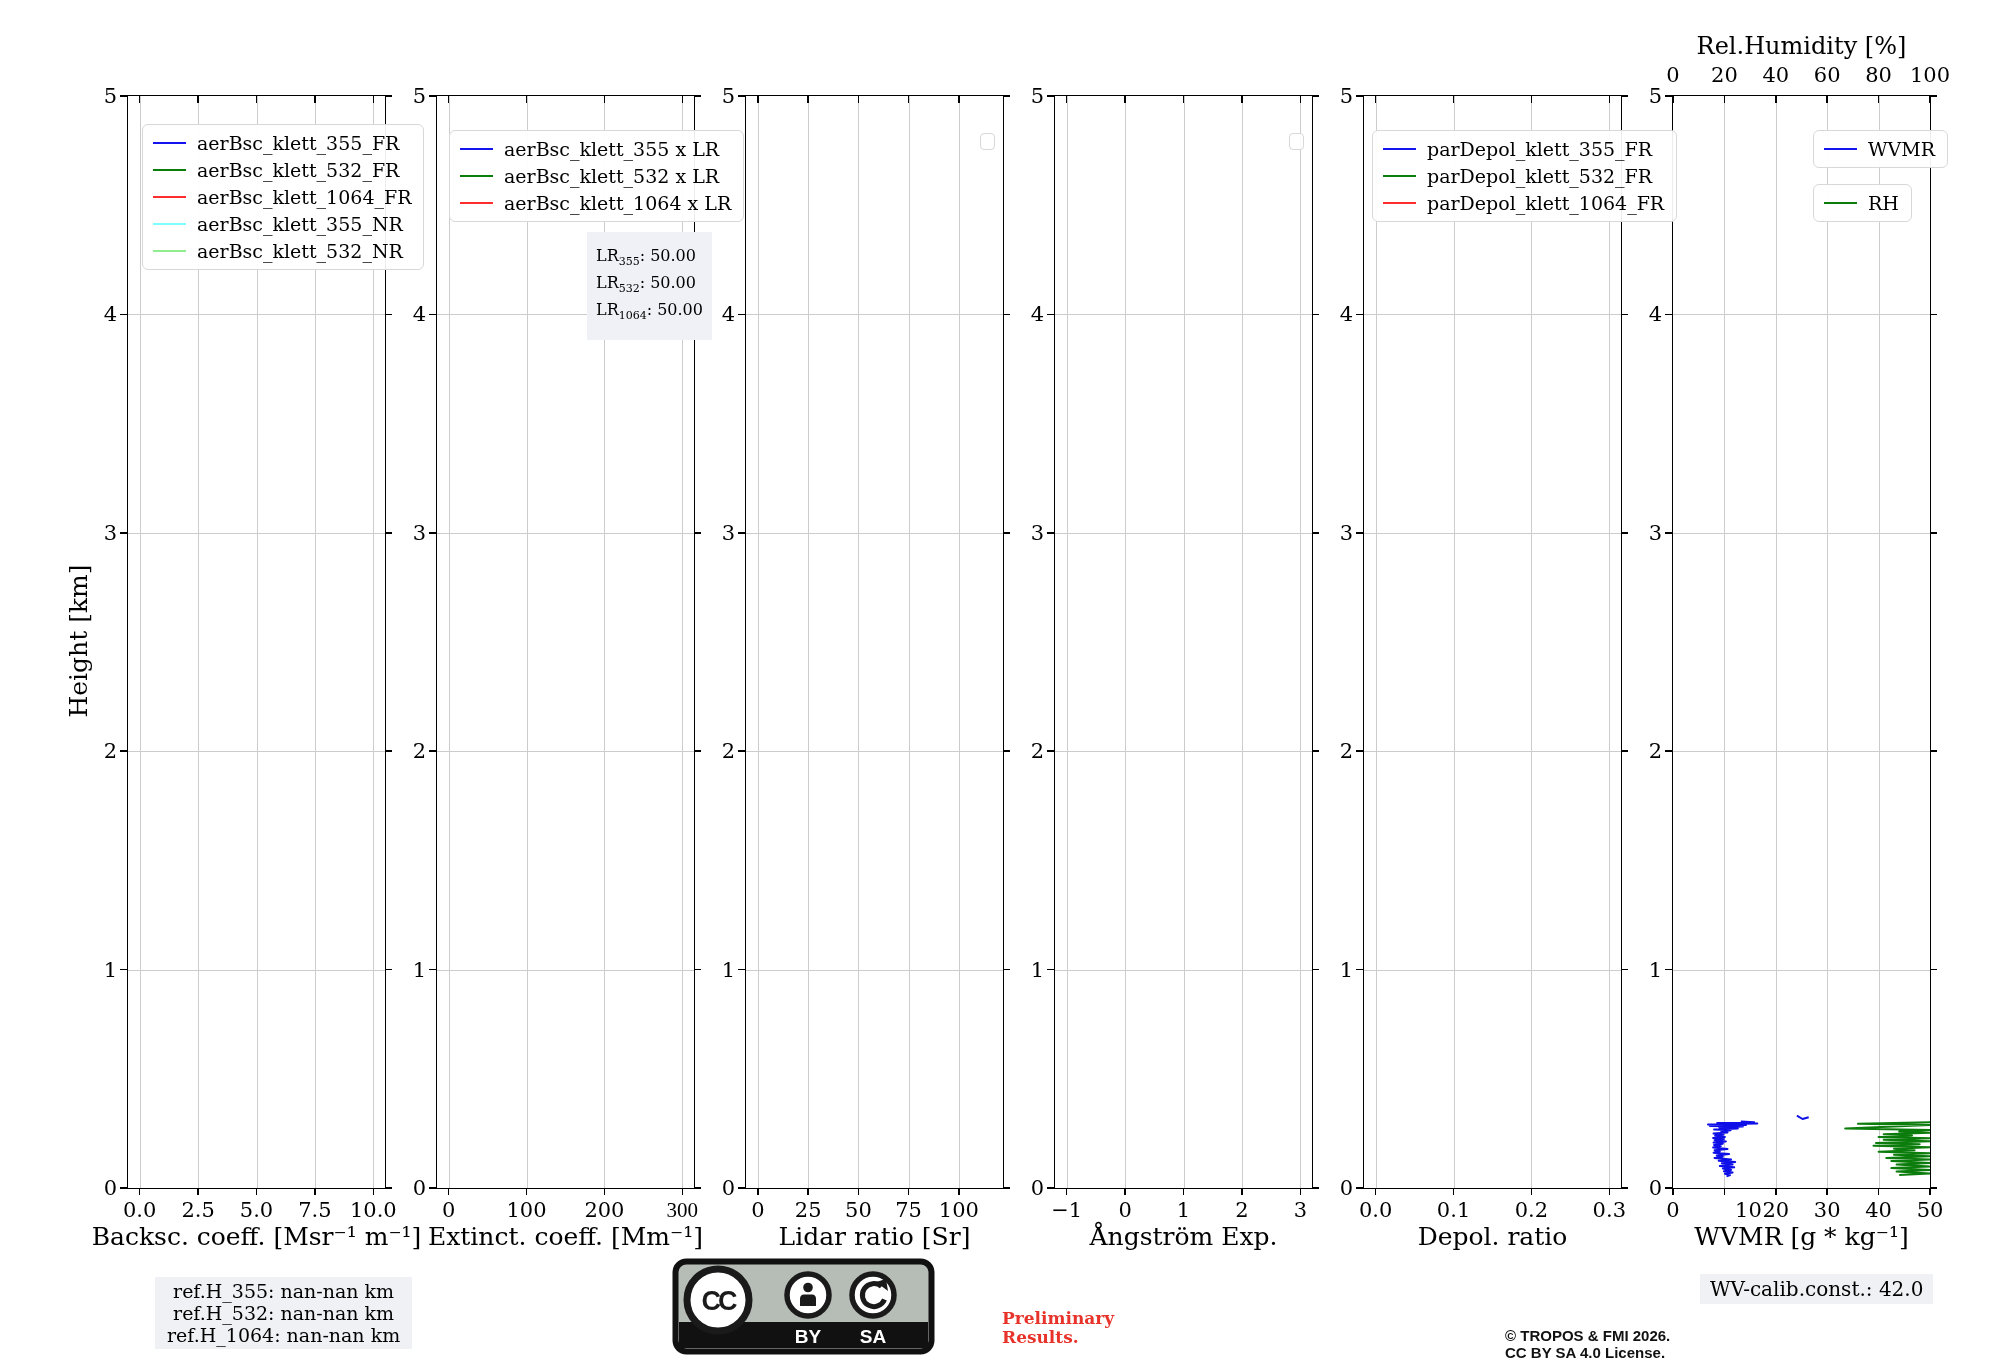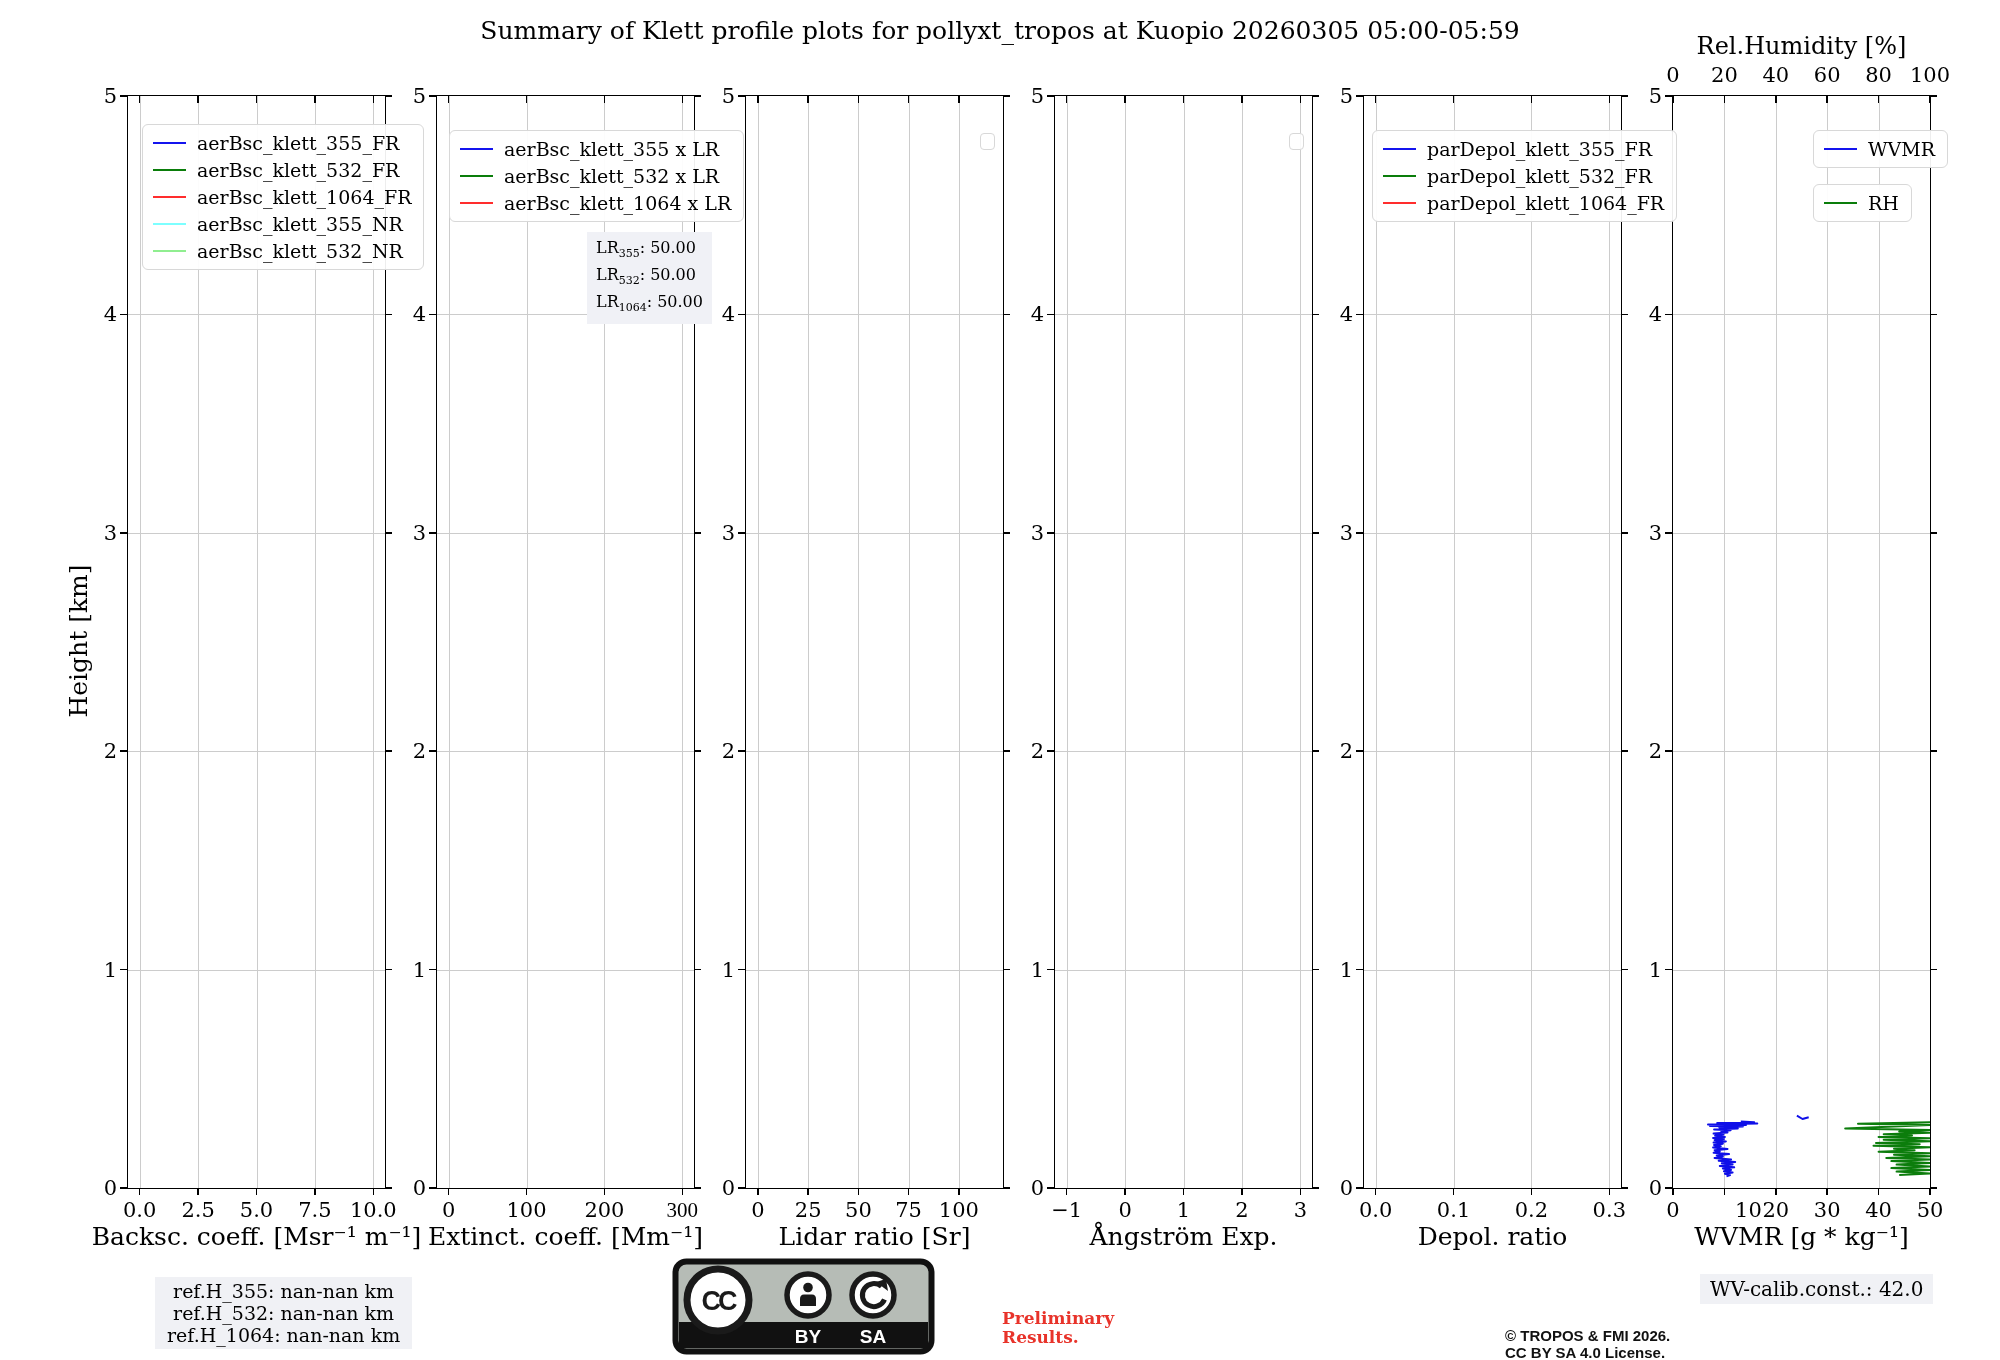--- a/index.html
+++ b/index.html
@@ -14,34 +14,33 @@
   .tick{position:absolute;background:#000;}
   .xlab{position:absolute;top:calc(100% + 10px);transform:translateX(-50%);font-size:21px;white-space:nowrap;}
   .ylab{position:absolute;left:-11px;transform:translate(-100%,-50%);font-size:21px;white-space:nowrap;}
   .axlabel{position:absolute;top:calc(100% + 34px);transform:translateX(-50%);font-size:25px;white-space:nowrap;}
   .xlab-top{position:absolute;bottom:calc(100% + 9px);transform:translateX(-50%);font-size:21px;white-space:nowrap;}
   .top-title{position:absolute;bottom:calc(100% + 36px);left:50%;transform:translateX(-50%);font-size:24px;white-space:nowrap;}
   .legend{position:absolute;background:rgba(255,255,255,.93);border:1px solid #d8d8d8;border-radius:6px;padding:7px 12px 7px 10px;display:flex;flex-direction:column;gap:5px;z-index:3;}
   .lrow{display:flex;align-items:center;gap:11px;font-size:19px;white-space:nowrap;}
   .lline{display:inline-block;width:33px;height:0;border-top:2.3px solid #000;}
   .legend-empty{position:absolute;width:13px;height:15px;border:1px solid #d8d8d8;border-radius:4px;background:rgba(255,255,255,.9);z-index:3;}
-  .annot{position:absolute;background:#f0f1f6;padding:5px 9px;font-size:16px;line-height:21px;white-space:nowrap;z-index:2;}
+  .annot{position:absolute;background:#f0f1f6;padding:13px 9px;font-size:16px;line-height:21px;white-space:nowrap;z-index:2;}
   .annot.eta{font-size:18px;line-height:25px;}
   .annot sub, sub{font-size:11px;}
   .refbox{position:absolute;left:155px;top:1277px;background:#f0f1f5;padding:3px 12px;font-size:19px;line-height:22px;text-align:center;}
   .prelim{position:absolute;left:1002px;top:1309px;color:#e8332a;font-weight:bold;font-size:17px;line-height:19px;}
   .copyright{position:absolute;left:1505px;top:1327px;font-family:"Liberation Sans",sans-serif;font-weight:bold;font-size:15px;line-height:17px;color:#111;}
   .wvcalib{position:absolute;left:1700px;top:1274px;background:#f0f1f5;padding:3px 10px;font-size:20px;}
   .badge{position:absolute;left:672px;top:1258px;}
 </style>
 </head>
 <body>
 
 <div id="fig">
-  <div class="title">Summary of Klett profile plots for pollyxt_tropos at Kuopio 20260305 05:00-05:59</div>
   <div class="ylabel">Height [km]</div>
   <div id="plots">
       <div class="panel" style="left: 127px;">
         <div class="vgrid" style="left: 11.6818px;"></div>
         <div class="vgrid" style="left: 70.0909px;"></div>
         <div class="vgrid" style="left: 128.5px;"></div>
         <div class="vgrid" style="left: 186.909px;"></div>
         <div class="vgrid" style="left: 245.318px;"></div>
         <div class="hgrid" style="top: 873.6px;"></div>
         <div class="hgrid" style="top: 655.2px;"></div>

